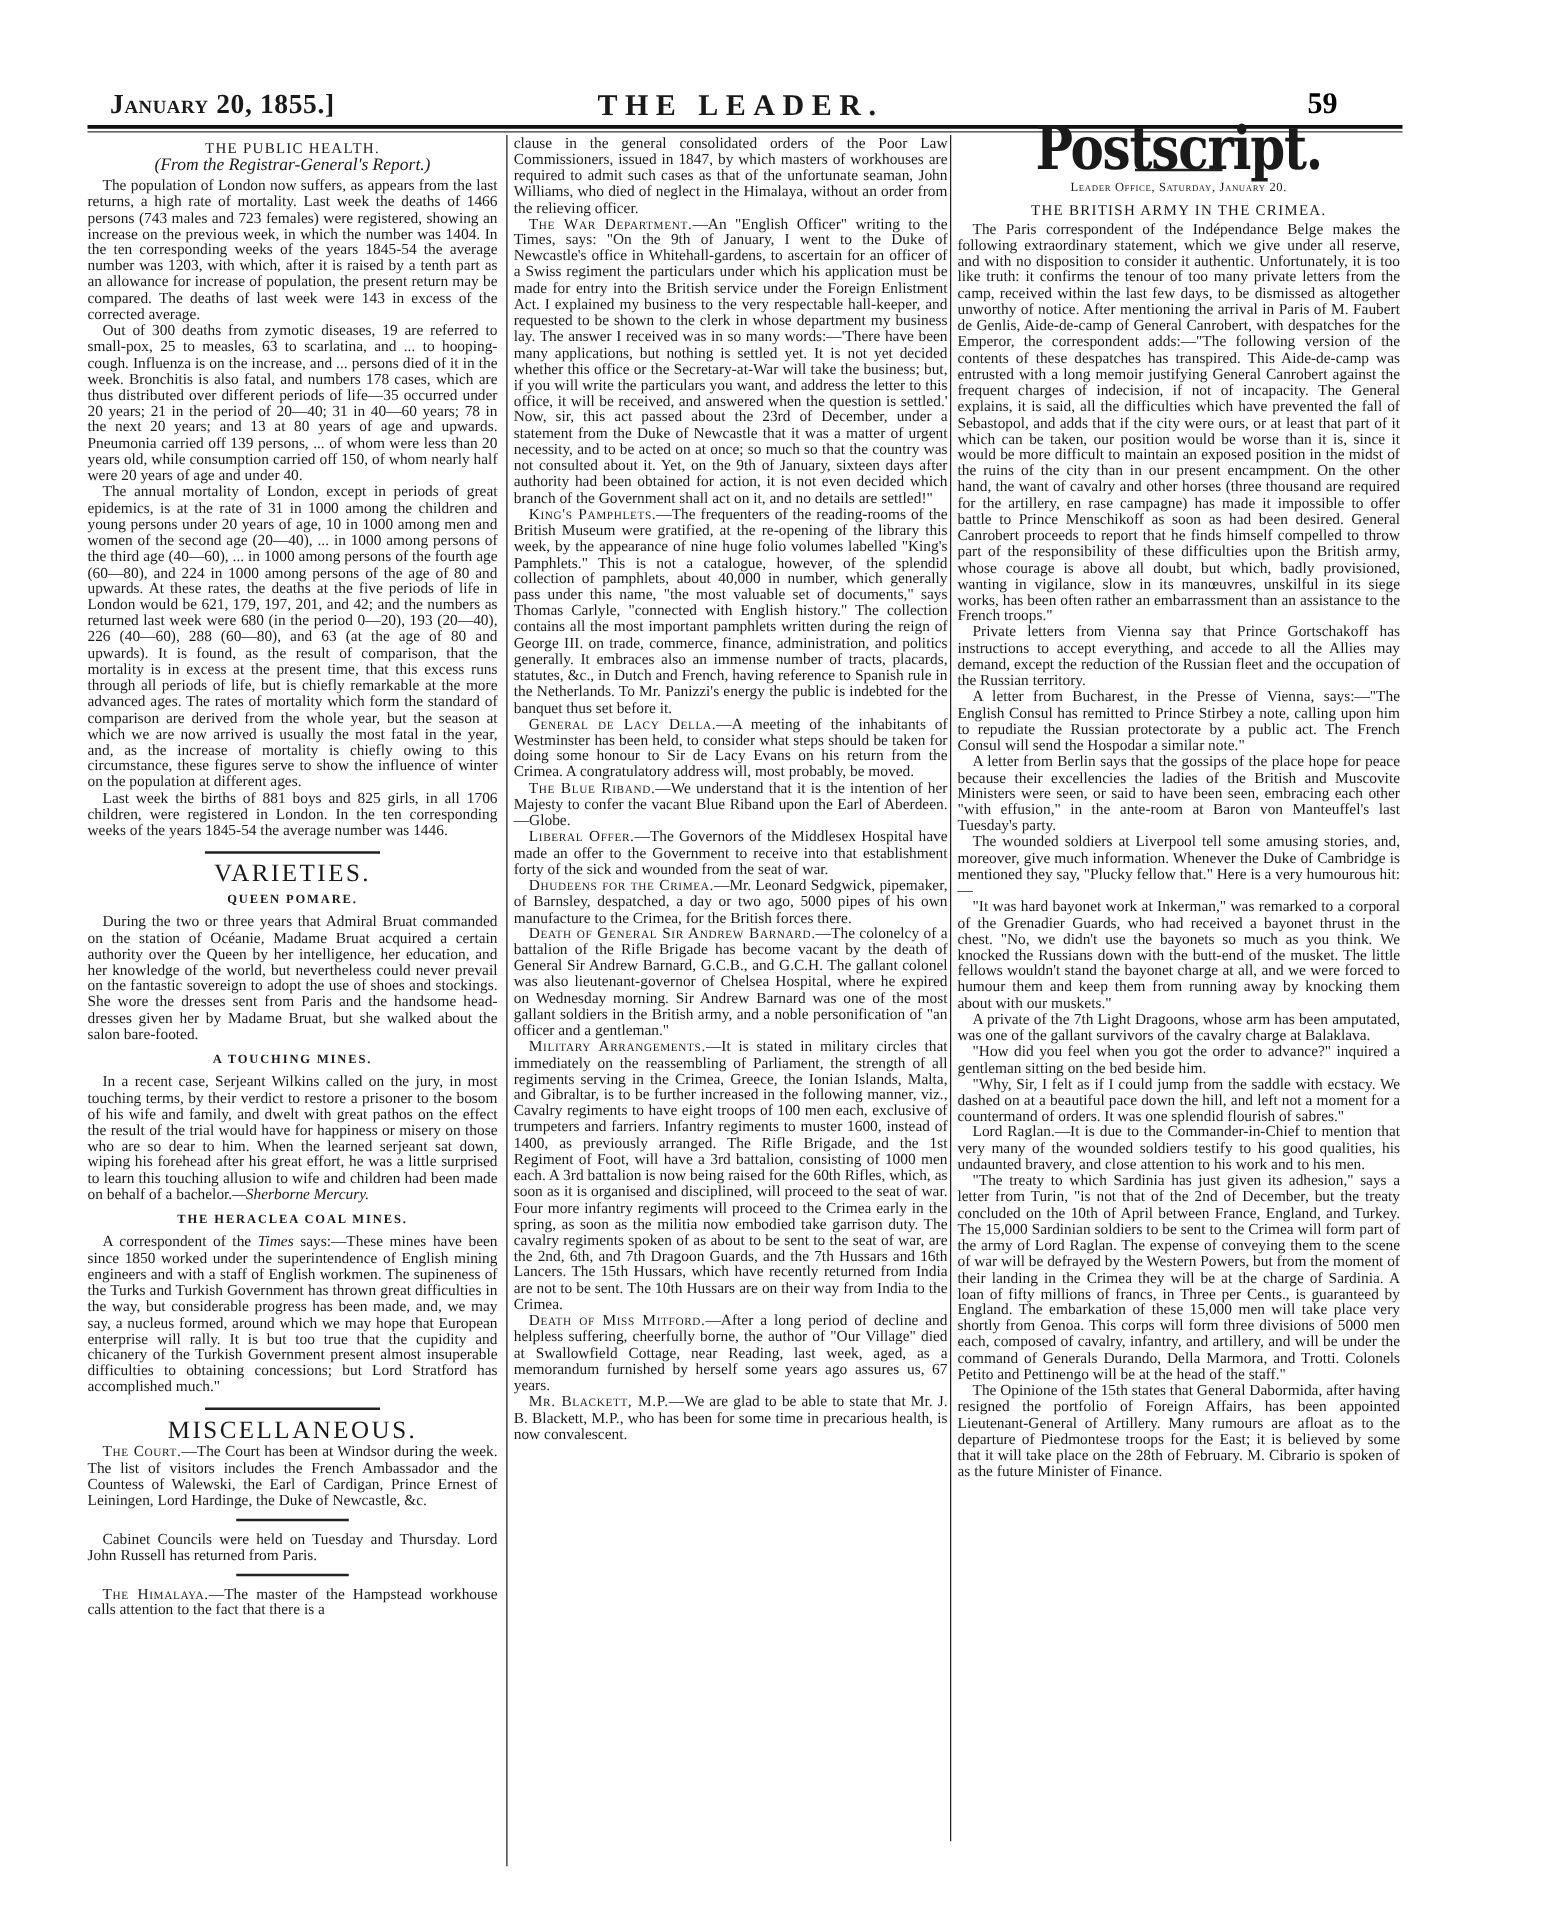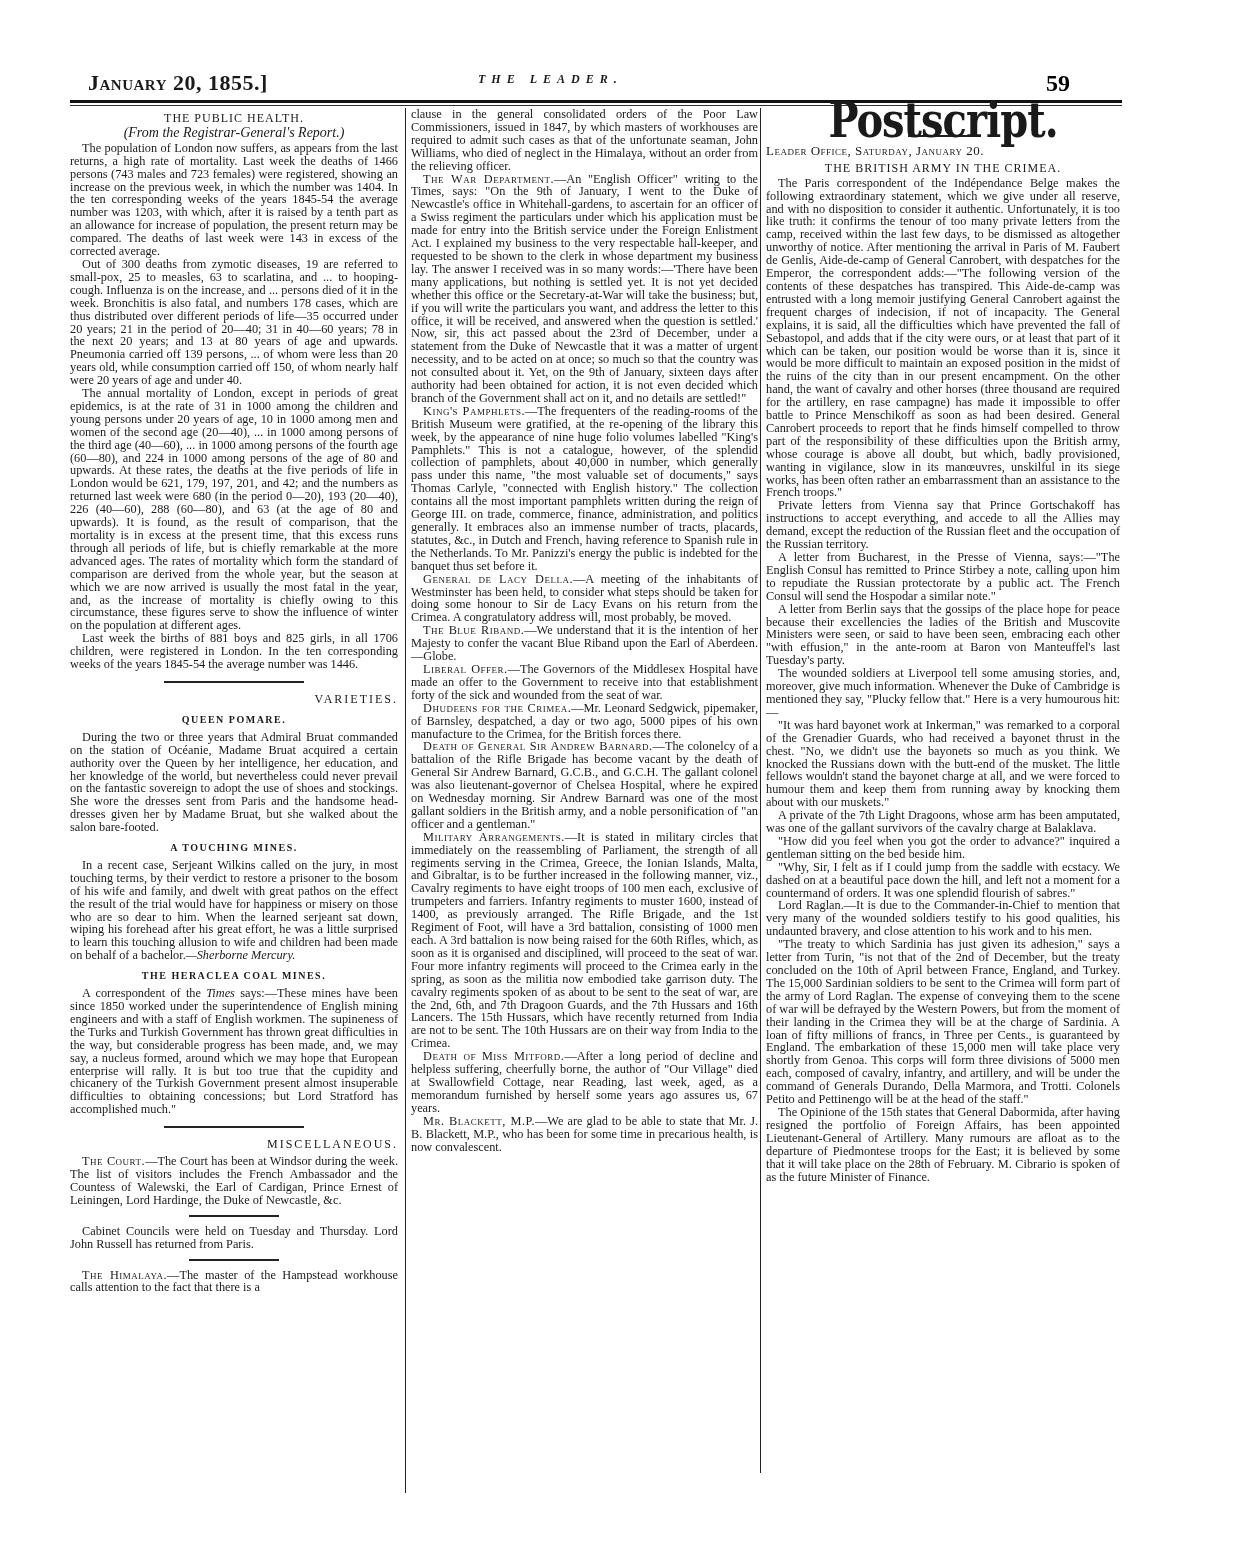--- a/index.html
+++ b/index.html
@@ -1,41 +1,41 @@
 <!DOCTYPE html>
 <html><head>
 <meta charset="utf-8">
 <style>
   html, body { margin: 0; padding: 0; background: #ffffff; }
   body { width: 1250px; height: 1541px; position: relative; overflow: hidden;
          font-family: "Liberation Serif", "DejaVu Serif", serif; color: #1a1a1a; }
   .masthead { position: absolute; top: 70px; left: 0; width: 1120px; height: 30px; padding-left: 29px; }
   .mh-date { position: absolute; left: 88px; top: 0; font-size: 22px; font-weight: bold; letter-spacing: 0.5px; font-variant: small-caps; }
-  .mh-title { position: absolute; left: 478px; top: 2px; font-size: 12px; font-weight: bold; letter-spacing: 6px; font-style: italic; }
+  .mh-title { position: absolute; left: 478px; top: 2px; font-size: 24px; font-weight: bold; letter-spacing: 6px; }
   .mh-page { position: absolute; left: 1046px; top: 0; font-size: 24px; font-weight: bold; color: #000000; }
   .rule-top { position: absolute; top: 100px; left: 70px; width: 1052px; height: 3px; background: #111; }
   .rule-top2 { position: absolute; top: 105px; left: 70px; width: 1052px; height: 1px; background: #333; }
   .col { position: absolute; top: 108px; font-size: 12.3px; line-height: 12.9px; text-align: justify; }
   .col p { margin: 0; text-indent: 12px; }
   .col-left { left: 70px; width: 328px; }
   .col-mid { left: 411px; width: 347px; }
   .col-right { left: 766px; width: 354px; }
   .vrule { position: absolute; top: 108px; width: 1px; background: #222; }
   .vr1 { left: 405px; height: 1385px; }
   .vr2 { left: 760px; height: 1365px; }
   .h-main { text-align: center; font-size: 12px; letter-spacing: 1px; margin: 4px 0 2px 0; }
   .h-sub { text-align: center; font-style: italic; font-size: 14px; margin: 0 0 2px 0; }
-  .h-sec { text-align: right; font-size: 12px; letter-spacing: 2px; margin: 10px 0 4px 0; }
+  .h-sec { text-align: center; font-size: 20px; letter-spacing: 2px; margin: 10px 0 4px 0; }
   .h-small { text-align: center; font-size: 10px; font-weight: bold; letter-spacing: 1.5px; margin: 8px 0 4px 0; }
   .divider { width: 140px; height: 2px; background: #222; margin: 10px auto; }
   .divider-s { width: 90px; height: 2px; background: #222; margin: 8px auto; }
   .sc { font-variant: small-caps; letter-spacing: 0.5px; }
   .it { font-style: italic; }
   .blackletter { text-align: center; font-size: 40px; font-weight: bold; font-family: "DejaVu Serif", serif; letter-spacing: -1px; margin: 6px 0 4px 0; transform: scaleY(1.2); }
-  .dateline { font-size: 13px; margin: 4px 0 2px 0; }
+  .dateline { text-align: center; font-size: 10px; margin: 4px 0 2px 0; }
 </style>
 </head>
 <body>
 
 <div class="masthead">
   <span class="mh-date">January 20, 1855.]</span>
   <span class="mh-title">THE LEADER.</span>
   <span class="mh-page">59</span>
 </div>
 <div class="rule-top"></div>

